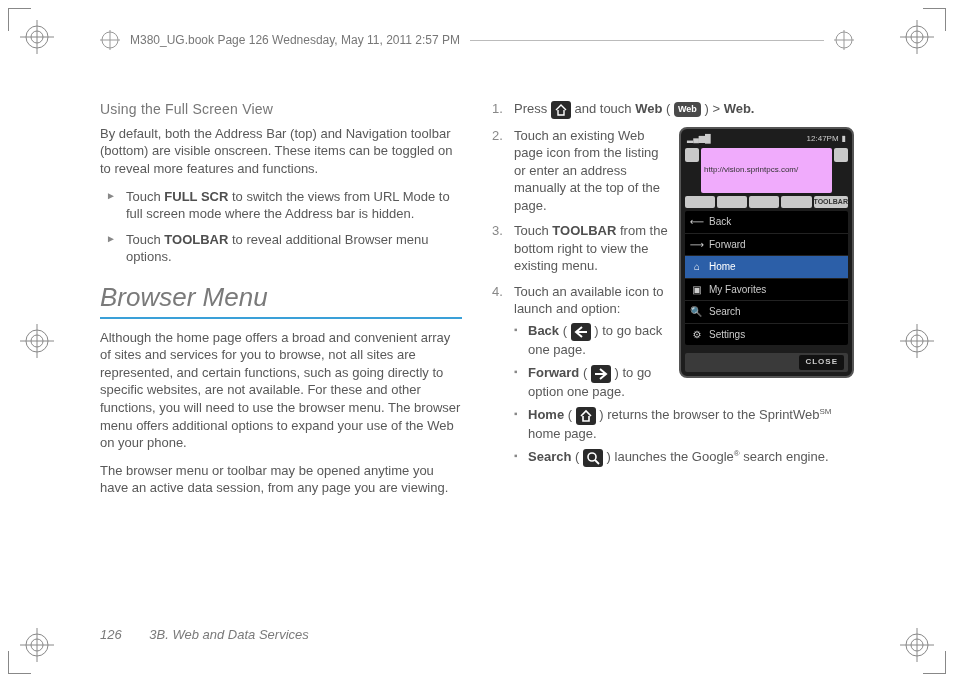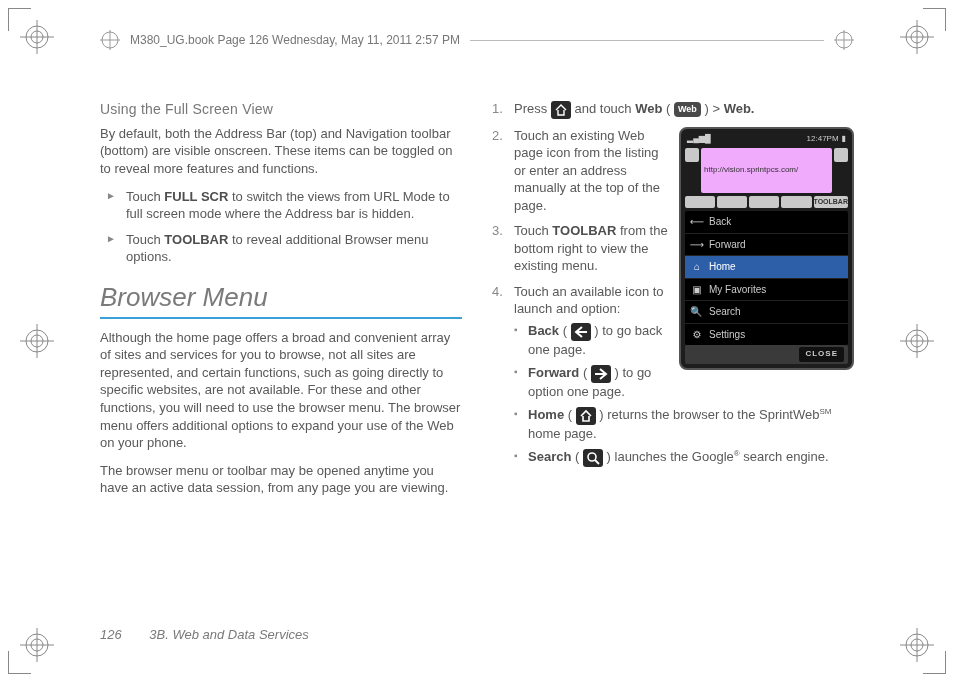--- a/index.html
+++ b/index.html
@@ -49,21 +49,21 @@
   .daddr .seg{background:#c9c9c9;height:14px;border-radius:2px;}
   .daddr .url{flex:1;background:#f0abfc;color:#333;font-size:8px;padding:17px 3px;overflow:hidden;white-space:nowrap;border-radius:2px;}
   .dtool{display:flex;gap:2px;margin-bottom:3px;}
   .dtool .t{flex:1;background:#c9c9c9;height:12px;border-radius:2px;}
   .dtool .t.last{flex:0 0 34px;color:#333;font-size:7px;text-align:center;line-height:12px;font-weight:700;}
   .menu{background:#000;border-radius:2px;}
   .menu .row{display:flex;align-items:center;gap:6px;padding:4px 6px;color:#ccc;border-bottom:1px solid #222;}
   .menu .row:last-child{border-bottom:none;}
   .menu .row.sel{background:#2c5fa8;color:#fff;}
   .menu .ico{width:12px;height:12px;display:flex;align-items:center;justify-content:center;}
-  .closebar{display:flex;justify-content:flex-end;background:#3a3a3a;padding:2px 4px;border-radius:2px;margin-top:0;}
+  .closebar{display:flex;justify-content:flex-end;background:#3a3a3a;padding:2px 4px;border-radius:2px;margin-top:8px;}
   .closelbl{background:#111;color:#ccc;font-size:8px;font-weight:700;padding:2px 6px;border-radius:2px;letter-spacing:1px;}
   .clearfix::after{content:"";display:block;clear:both;}
 </style>
 </head>
 <body>
 
 <div class="page">
   <div class="crop tl"></div>
   <div class="crop tr"></div>
   <div class="crop bl"></div>

